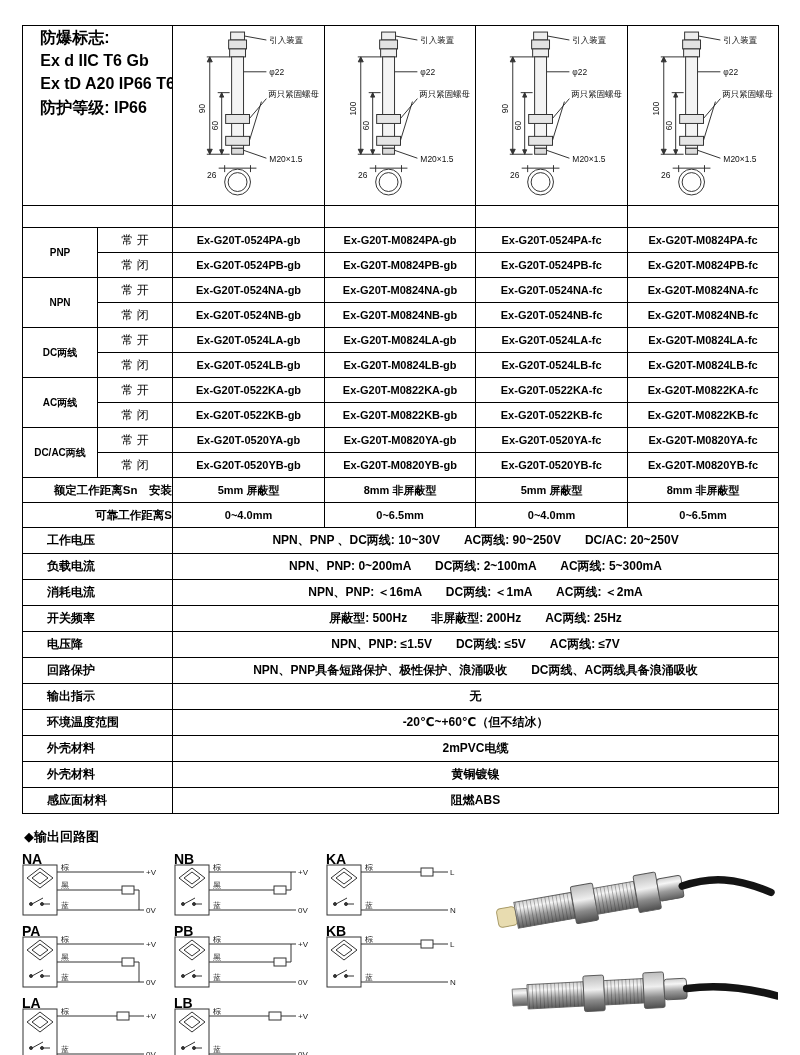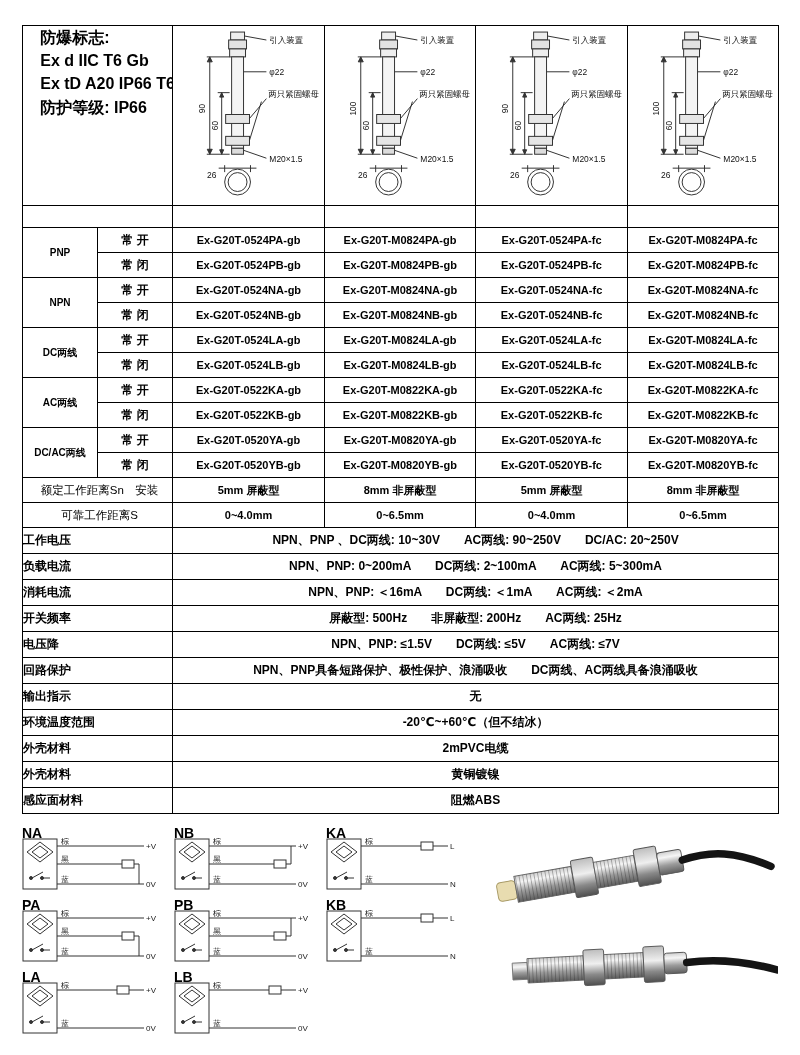--- a/index.html
+++ b/index.html
@@ -7,23 +7,23 @@
   body{height:1055px;overflow:hidden;font-family:"Liberation Sans","DejaVu Sans",sans-serif;color:#000}
   .sheet{padding:25px 22px 0 22px}
   table.main{border-collapse:collapse;width:756px;table-layout:fixed}
   .main td{border:1px solid #000;font-size:12px;text-align:center;vertical-align:middle;overflow:hidden;white-space:nowrap}
   tr.drawrow td{height:180px;vertical-align:top}
   tr.emptyrow td{height:22px}
   tr.modelrow td{height:25px}
   tr.specrow td{height:26px}
   td.model{font-weight:bold;font-size:11px}
   td.glabel{font-weight:bold;font-size:10px}
-  td.state{font-weight:bold}
-  td.distlabel{font-weight:normal;font-size:11.5px;text-align:center;padding-left:4px}
-  td.speclabel{font-weight:bold;text-align:left;padding-left:0}
+  td.state{font-weight:normal}
+  td.distlabel{font-weight:bold;font-size:11.5px;text-align:right;padding-left:4px}
+  td.speclabel{font-weight:bold;text-align:left;padding-left:24px}
   td.specval{font-weight:bold;white-space:pre-wrap}
   .logocell{vertical-align:middle}
   .logowrap{display:flex;flex-direction:row;align-items:flex-start;justify-content:center;height:100%;gap:10px}
   .exlines{font-size:16px;font-weight:bold;text-align:left;line-height:1.45;align-self:flex-start;padding-left:10px}
   svg.draw{display:block;margin:1px auto 0 auto}
   .dtext{font-family:"Liberation Sans","DejaVu Sans",sans-serif}
   .output{margin-top:14px}
   .otitle{font-size:13px;font-weight:bold;margin:0 0 8px 2px}
   .orow{display:flex;gap:4px}
   .circuits{display:grid;grid-template-columns:repeat(3,148px);column-gap:4px;row-gap:8px;width:452px}
@@ -379,20 +379,21 @@
     <td class="specval" colspan="4">黄铜镀镍</td>
   </tr>
   <tr class="specrow">
     <td class="speclabel" colspan="2">感应面材料</td>
     <td class="specval" colspan="4">阻燃ABS</td>
   </tr>
 </tbody>
     </table>
 
 <div class="output">
+  <div class="otitle">◆输出回路图</div>
   <div class="orow">
     <div class="circuits">
 
       <div class="circuit">
         <div class="cname">NA</div>
         <svg class="csvg" width="140" height="52" viewBox="0 0 140 52">
           <g stroke="#333" fill="none" stroke-width="1">
             <rect x="1" y="1" width="34" height="50"></rect>
                 <path d="M18 4 L31 14 L18 24 L5 14 Z"></path>
                 <path d="M18 8 L26 14 L18 20 L10 14 Z"></path>

